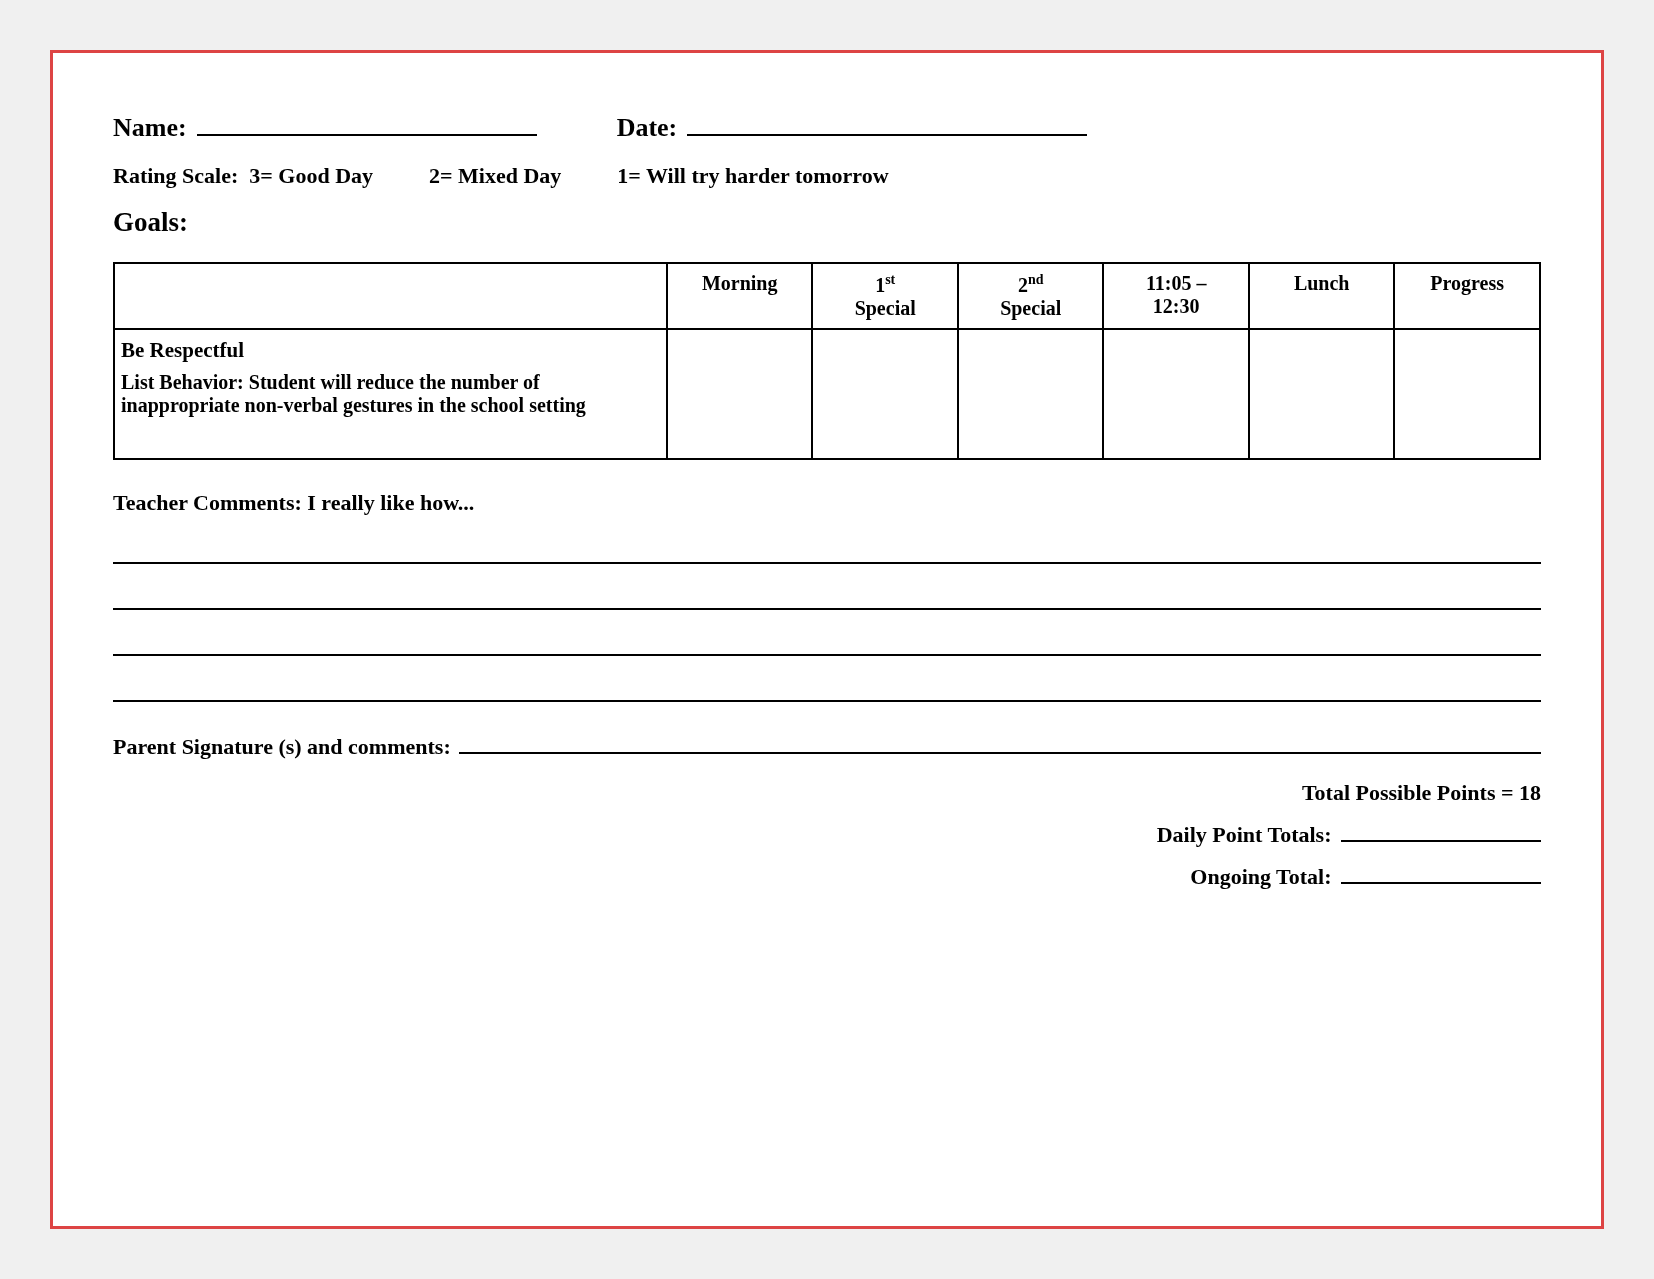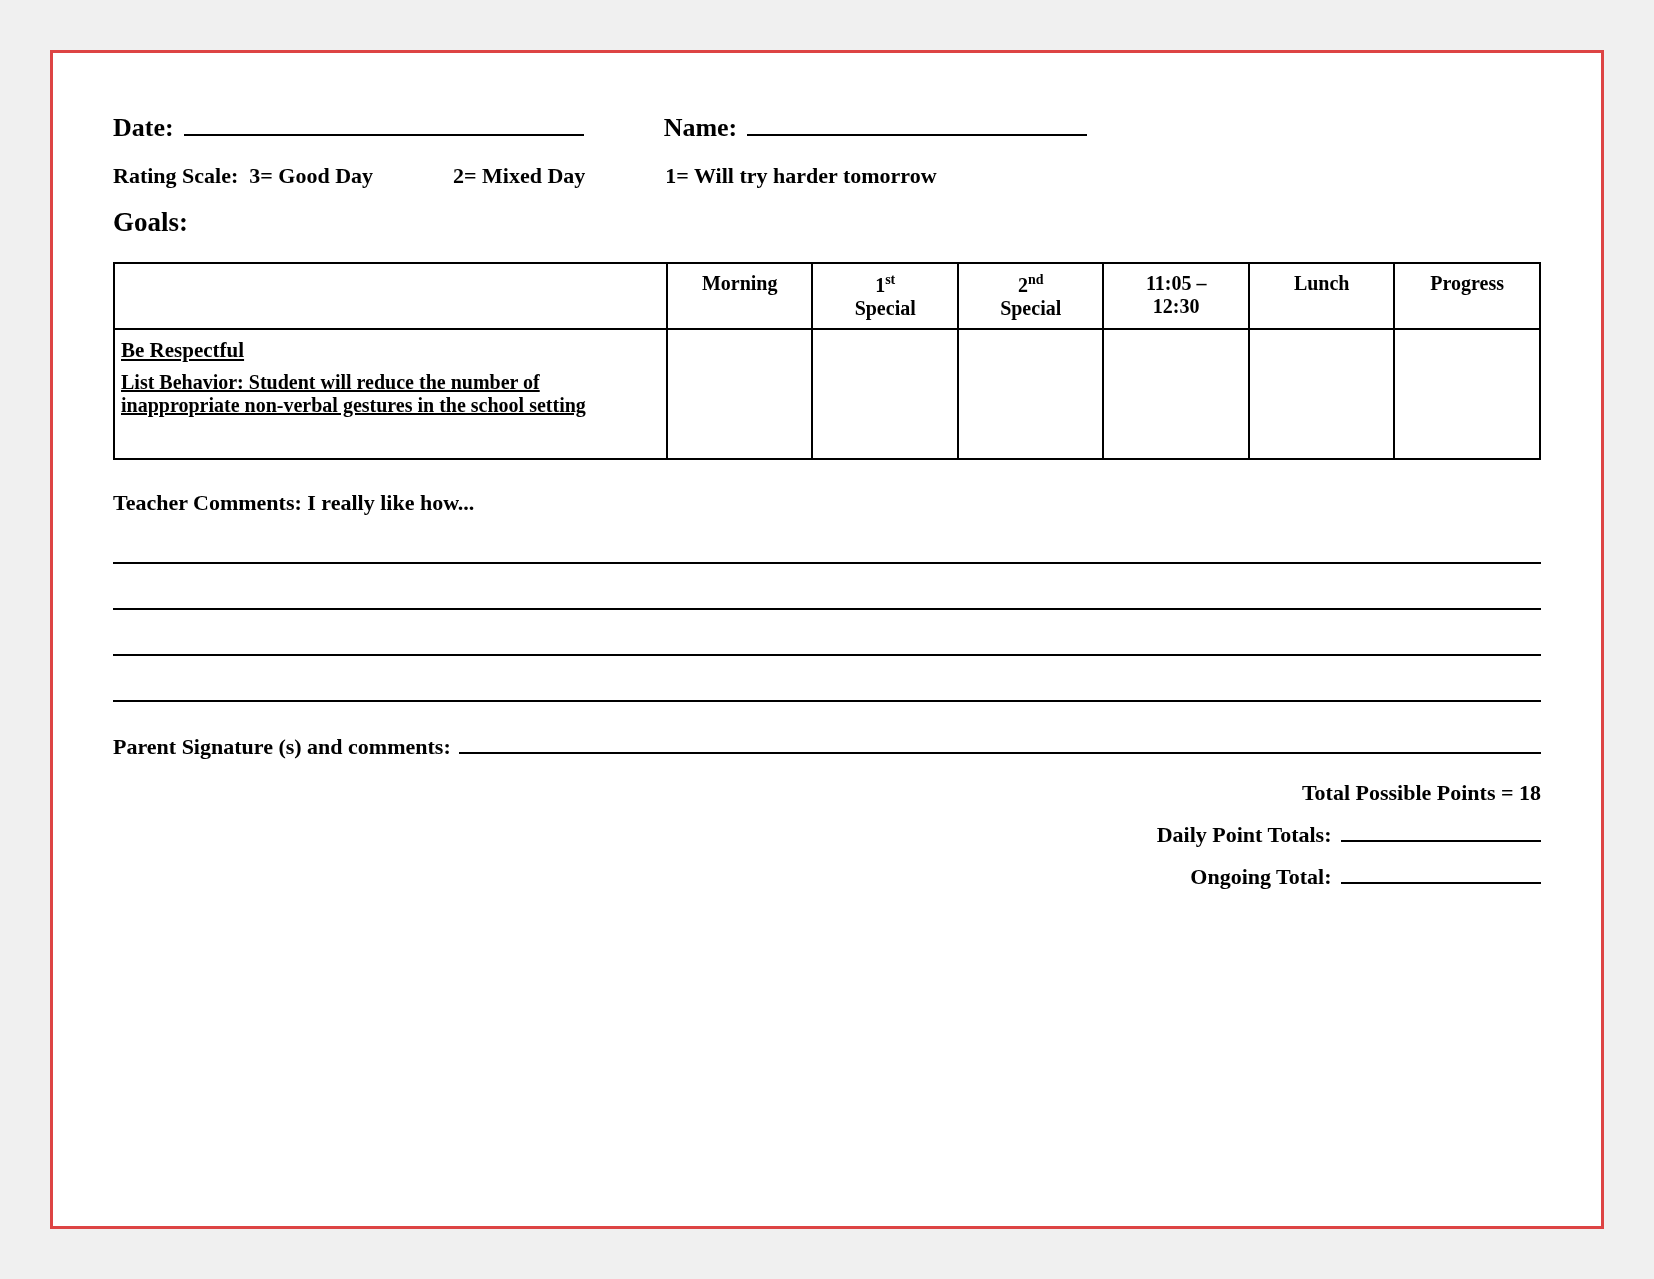--- a/index.html
+++ b/index.html
@@ -73,21 +73,21 @@
       margin-left: 6px;
       vertical-align: baseline;
       height: 22px;
     }
 
     .rating-scale {
       font-size: 22px;
       font-weight: bold;
       margin-bottom: 18px;
       display: flex;
-      gap: 80px;
+      gap: 56px;
       align-items: center;
     }
 
     .goals-label {
       font-size: 27px;
       font-weight: bold;
       margin-bottom: 24px;
     }
 
     .progress-table {
@@ -105,21 +105,20 @@
     }
 
     .progress-table th {
       text-align: center;
       font-weight: bold;
       font-size: 20px;
     }
 
     .col-behavior {
       width: 38%;
-      text-decoration: underline;
     }
 
     .col-morning {
       width: 10%;
       text-align: center;
     }
 
     .col-special1 {
       width: 10%;
       text-align: center;
@@ -224,26 +223,26 @@
     }
   </style>
 </head>
 <body>
 
 <div class="page">
 
 
   <div class="name-date-row">
     <div>
+      <span class="field-label">Name:</span>
+      <span class="field-underline"></span>
+    </div>
+    <div>
       <span class="field-label">Date:</span>
       <span class="date-field-underline"></span>
-    </div>
-    <div>
-      <span class="field-label">Name:</span>
-      <span class="field-underline"></span>
     </div>
   </div>
 
   <div class="rating-scale">
     <span>Rating Scale:&nbsp; 3= Good Day</span>
     <span>2= Mixed Day</span>
     <span>1= Will try harder tomorrow</span>
   </div>
 
   <div class="goals-label">Goals:</div>

